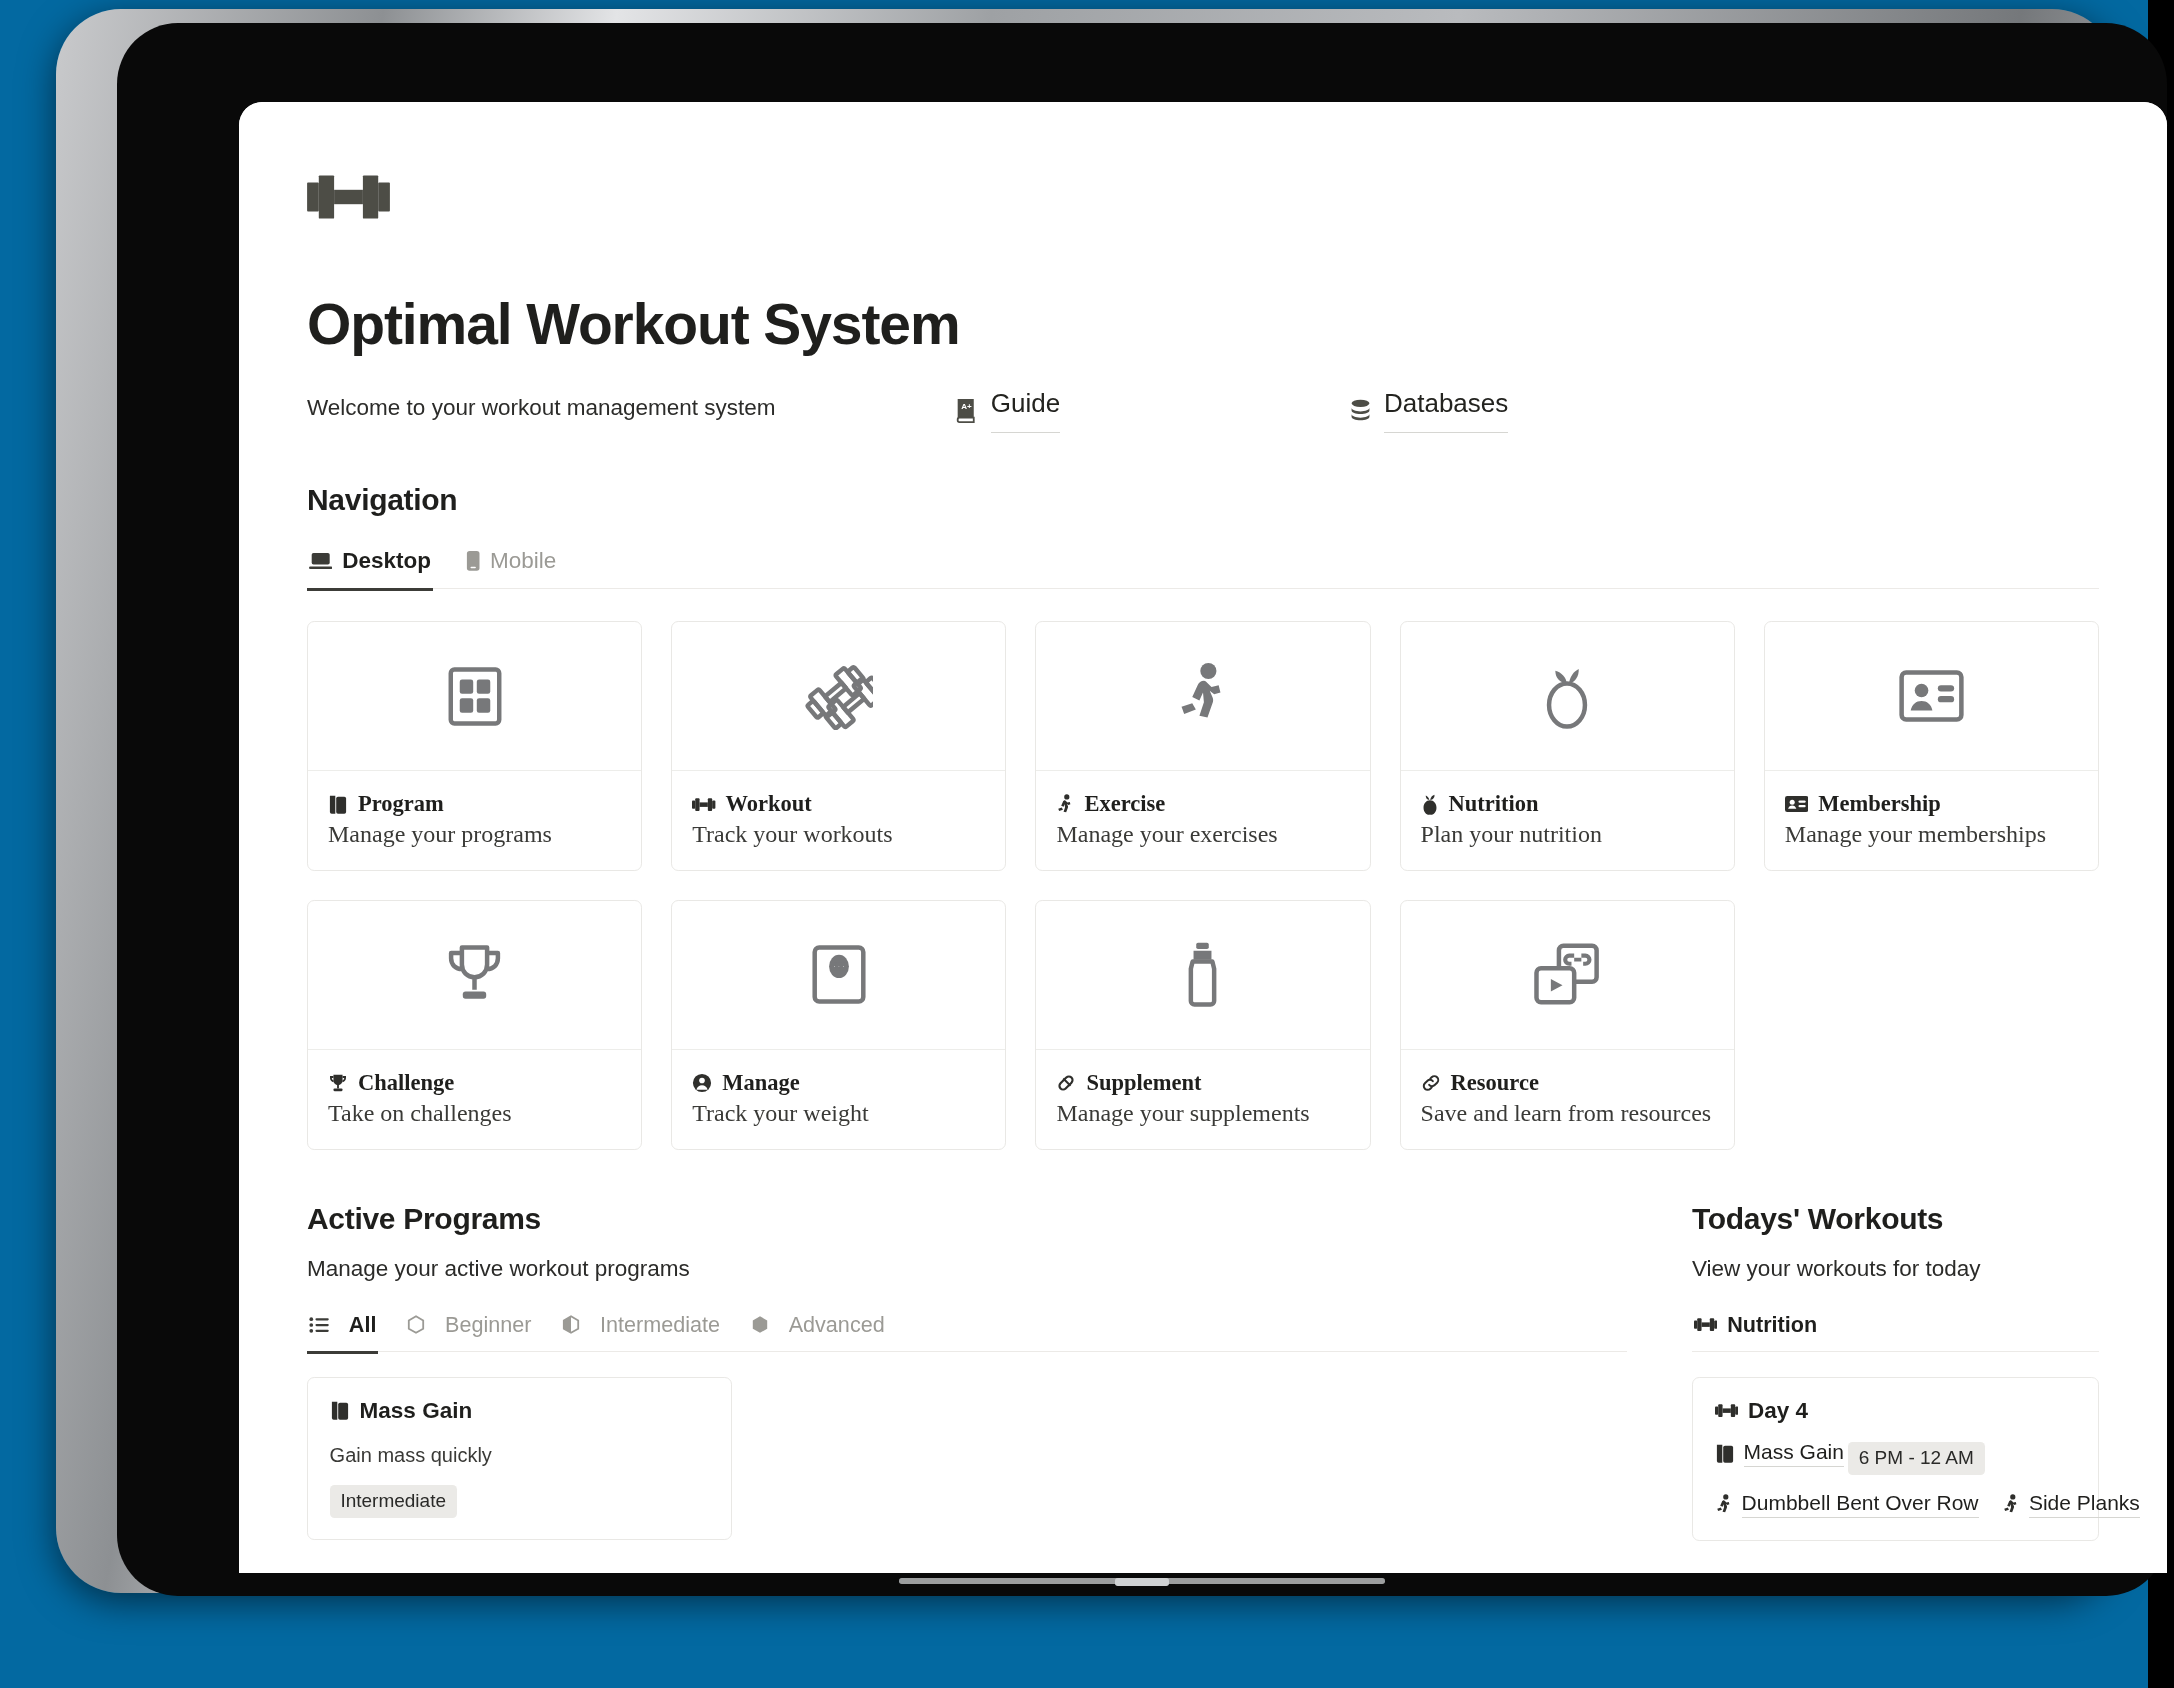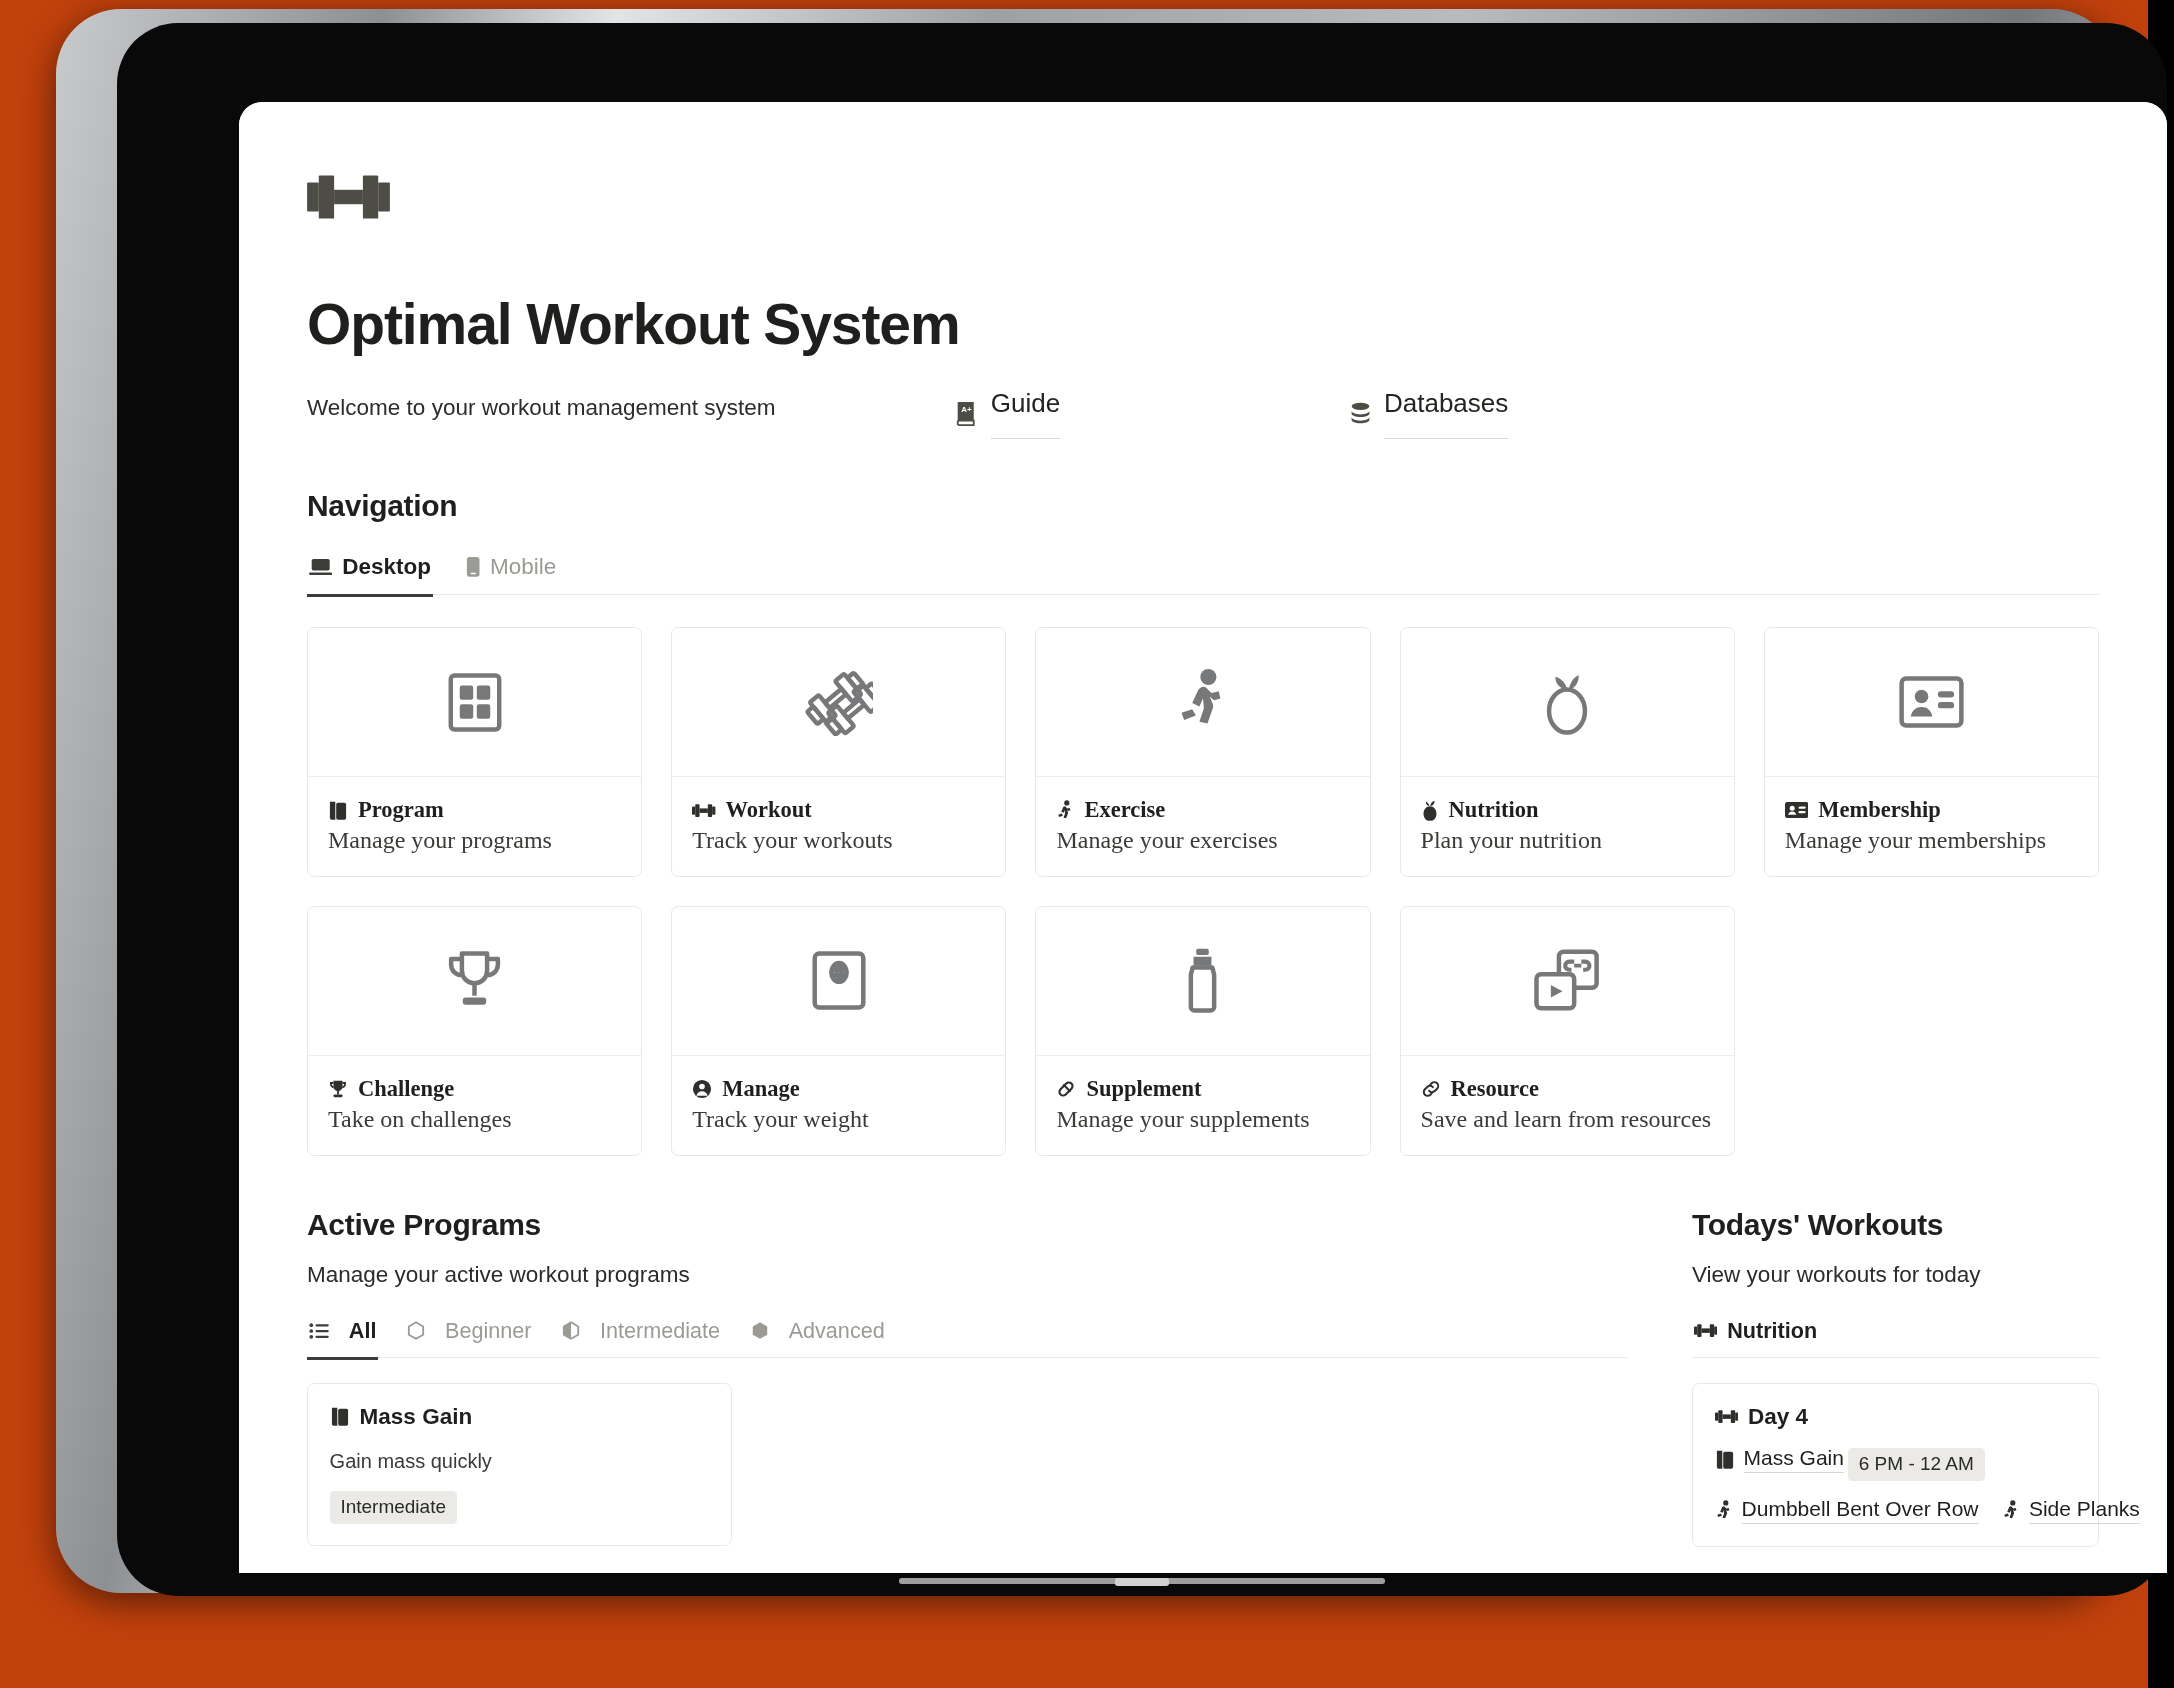--- a/index.html
+++ b/index.html
@@ -2,21 +2,21 @@
 <html style="font-size:14.4px"><head>
 <meta charset="utf-8">
 <style>
   * { box-sizing: border-box; margin: 0; padding: 0; }
   html, body {
     width: 2175px; height: 1689px;
     background: #000000;
     font-family: "Liberation Sans", sans-serif;
     overflow: hidden;
   }
-  #stage { position: relative; width: 2148px; height: 1689px; background: #c2410c; }
+  #stage { position: relative; width: 2148px; height: 1689px; background: #0369a1; }
 
   
   .device-outer {
     position: absolute;
     left: 56px; top: 9px;
     width: 2061px; height: 1584px;
     border-radius: 65px;
     background: linear-gradient(100deg,#c9cacc 0%, #8d9093 14%, #e3e4e6 24%, #9ea1a4 40%, #b9bbbe 60%, #75787b 84%, #cfd0d2 100%);
     box-shadow: 0 9px 36px rgba(0,0,0,0.55);
   }
@@ -83,21 +83,21 @@
     font-size: 22.5px; color: #2c2c2a;
   }
   .subtitle-text { width: 648px; padding-top: 7.2px; }
   .hlink {
     display: inline-flex; align-items: center; gap: 10.8px;
     text-decoration: none; color: #23231f;
     font-size: 26px;
   }
   .hlink .lbl {
     border-bottom: 1.8px solid #d6d6d2;
-    padding-bottom: 19px;
+    padding-bottom: 13px;
   }
   .hlink-guide { margin-left: 0px; }
   .hlink-db { margin-left: 288px; }
 
   h2.section-title {
     font-size: 30px; font-weight: 700; color: #1f1f1d;
     margin-top: 50px; letter-spacing: -0.3px;
   }
   .section-sub {
     font-size: 22.5px; color: #2b2b29; margin-top: 20px;

